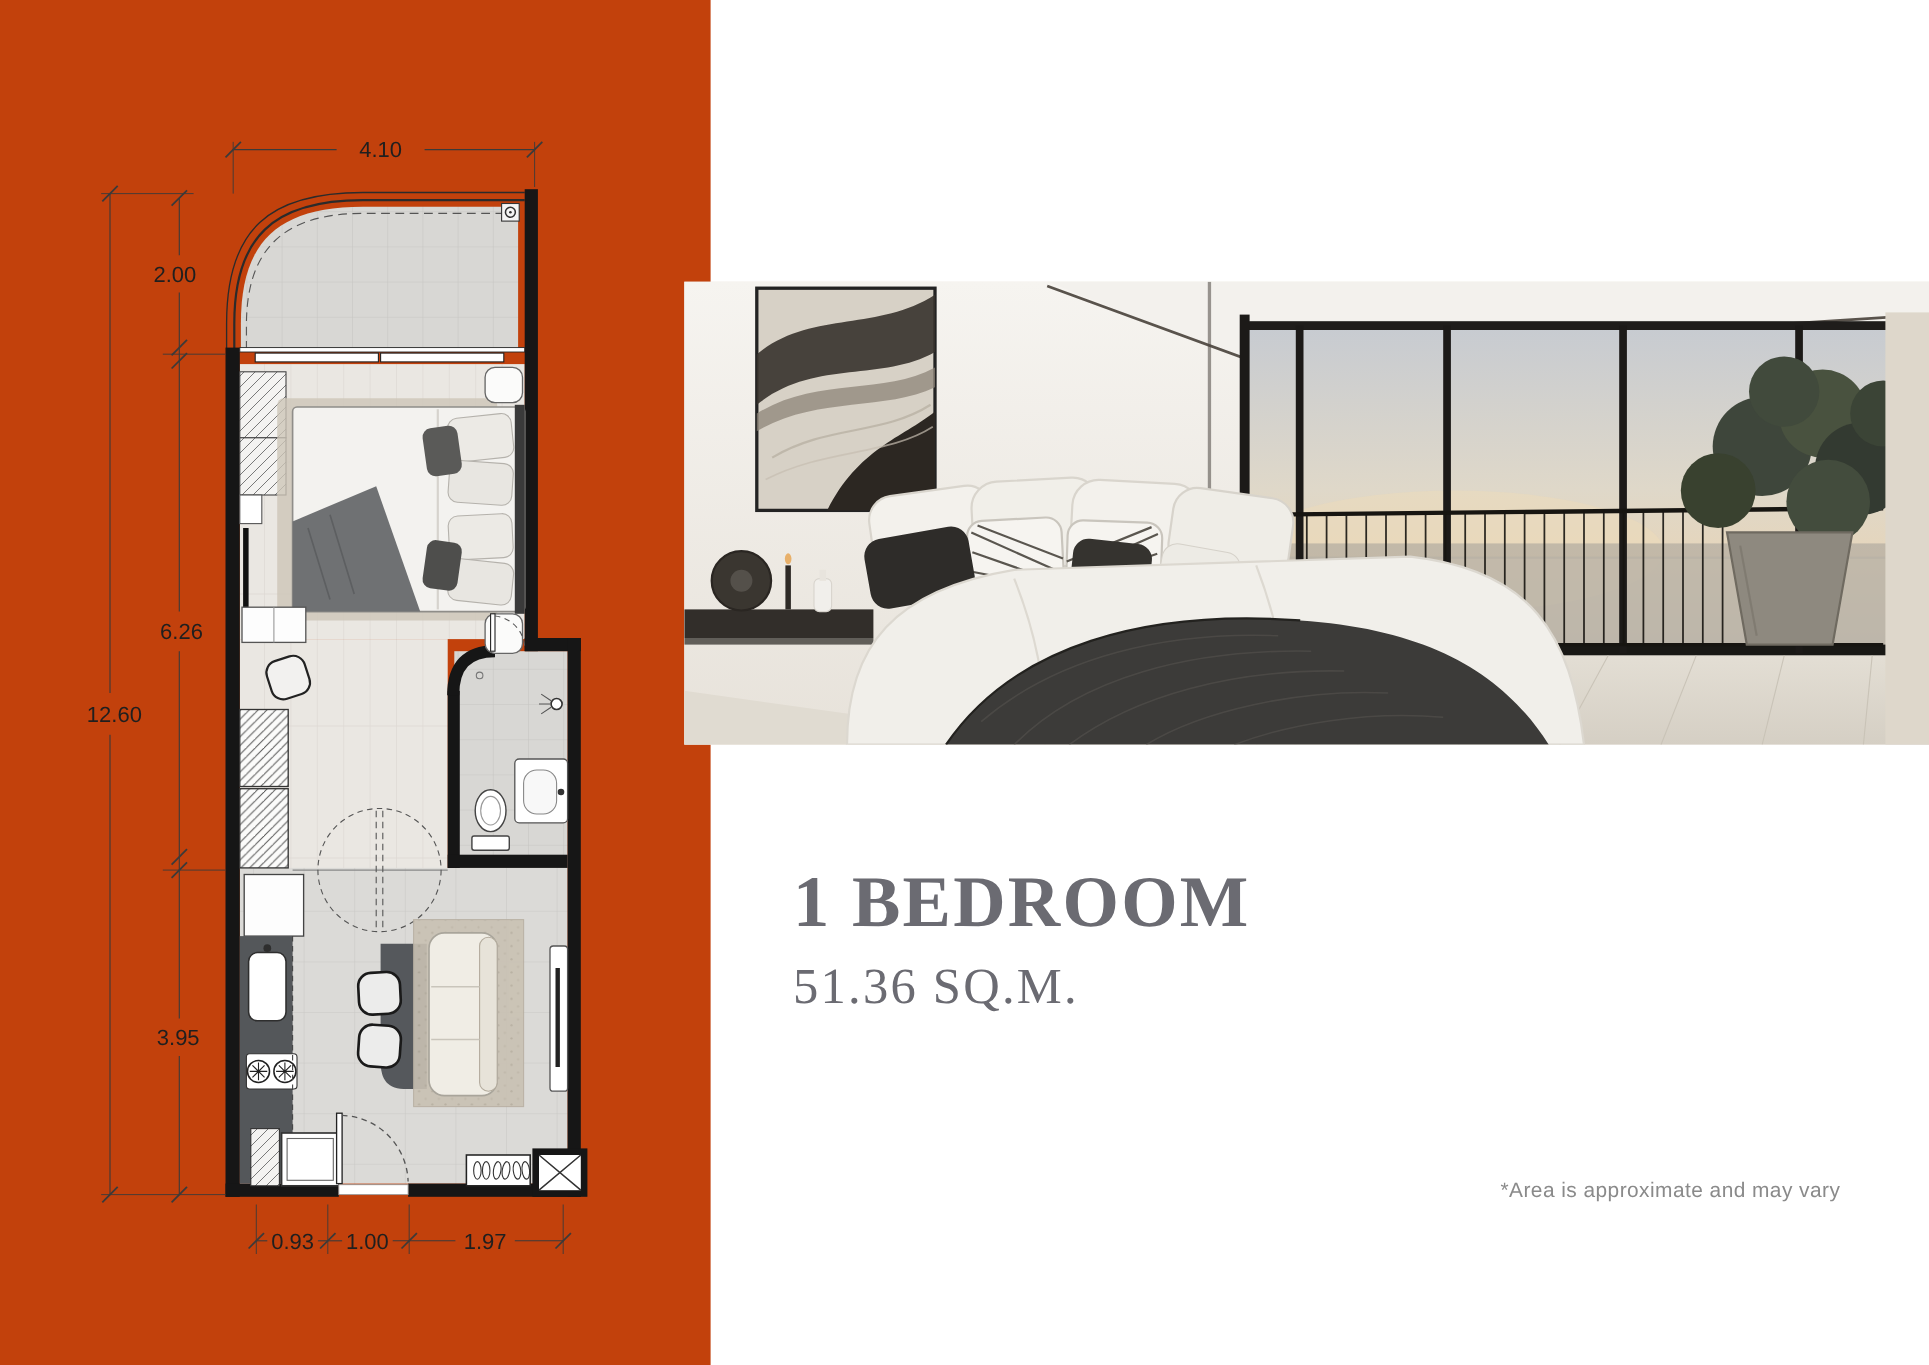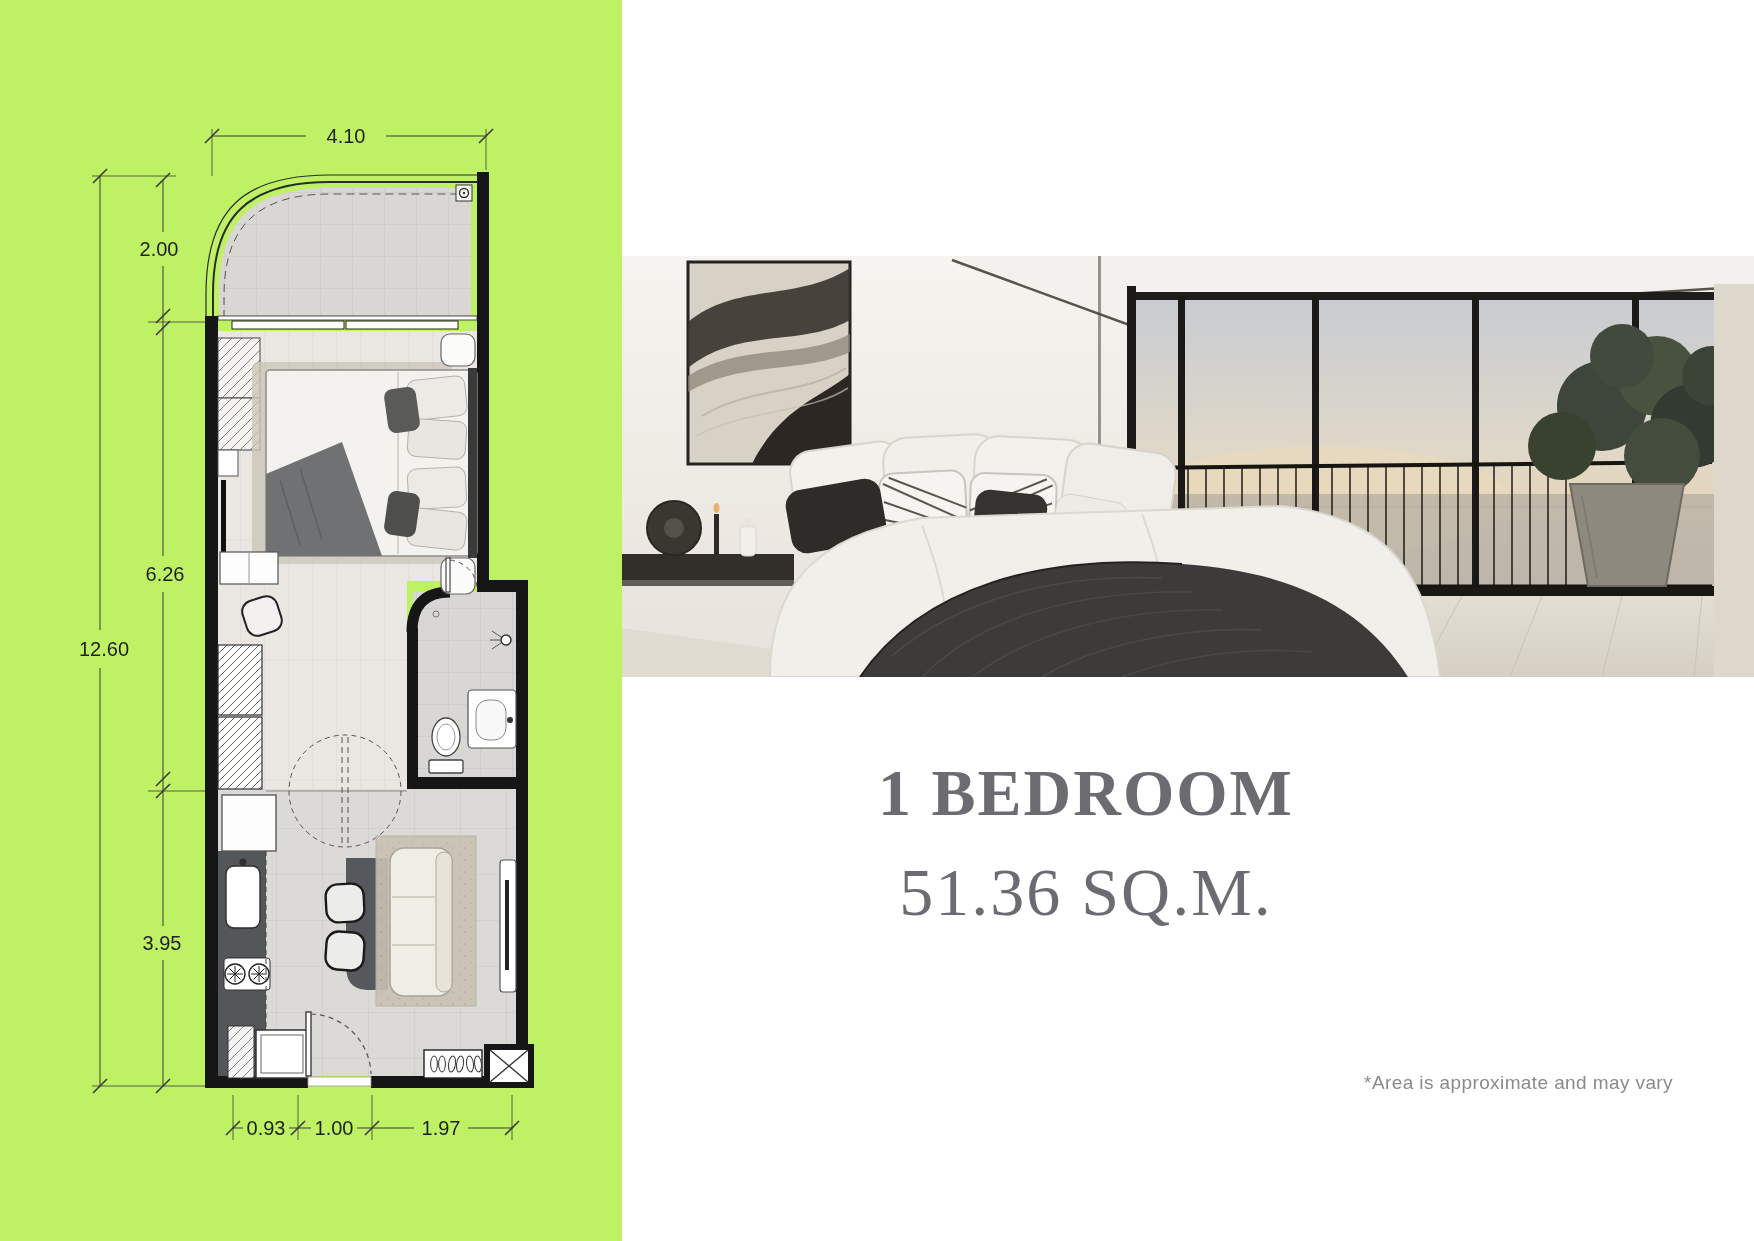--- a/index.html
+++ b/index.html
@@ -3,51 +3,51 @@
 <meta charset="utf-8">
 <style>
   html,body{margin:0;padding:0;}
   body{
     width:1754px;height:1241px;position:relative;overflow:hidden;
     background:#ffffff;font-family:"Liberation Sans",sans-serif;
   }
   
   .plan-panel{
     position:absolute;left:0;top:0;width:622px;height:1241px;
-    background:#bef264;
+    background:#c2410c;
+    padding-left:24px;
   }
   #floorplan{position:absolute;left:0;top:0;}
   #floorplan text{
     font-family:"Liberation Sans",sans-serif;
     fill:#1f1f1f;font-size:20px;
   }
   
   .photo-wrap{
     position:absolute;left:622px;top:256px;width:1132px;height:421px;
     overflow:hidden;background:#efece7;
   }
   
   .info-block{
-    position:absolute;left:721px;top:760px;width:730px;
-    text-align:center;
+    position:absolute;left:721px;top:788px;width:730px;
   }
   .info-title{
     font-family:"Liberation Serif",serif;
     font-size:66px;line-height:1;letter-spacing:2px;
     color:#6b6b72;font-weight:600;
   }
   .info-subtitle{
     font-family:"Liberation Serif",serif;
     font-size:41px;line-height:1;letter-spacing:4px;
     color:#7e7e85;margin-top:27px;font-weight:400;
   }
   .info-area{
     font-family:"Liberation Serif",serif;
-    font-size:68px;line-height:1;letter-spacing:2px;
-    color:#6b6b72;margin-top:32px;font-weight:500;
+    font-size:46px;line-height:1;letter-spacing:2px;
+    color:#6b6b72;margin-top:20px;font-weight:500;
   }
   .disclaimer{
     position:absolute;right:81px;top:1072px;
     font-size:19px;letter-spacing:0.4px;color:#8a8a8a;text-align:right;
   }
 </style>
 </head>
 <body>
 
 <div class="plan-panel">

